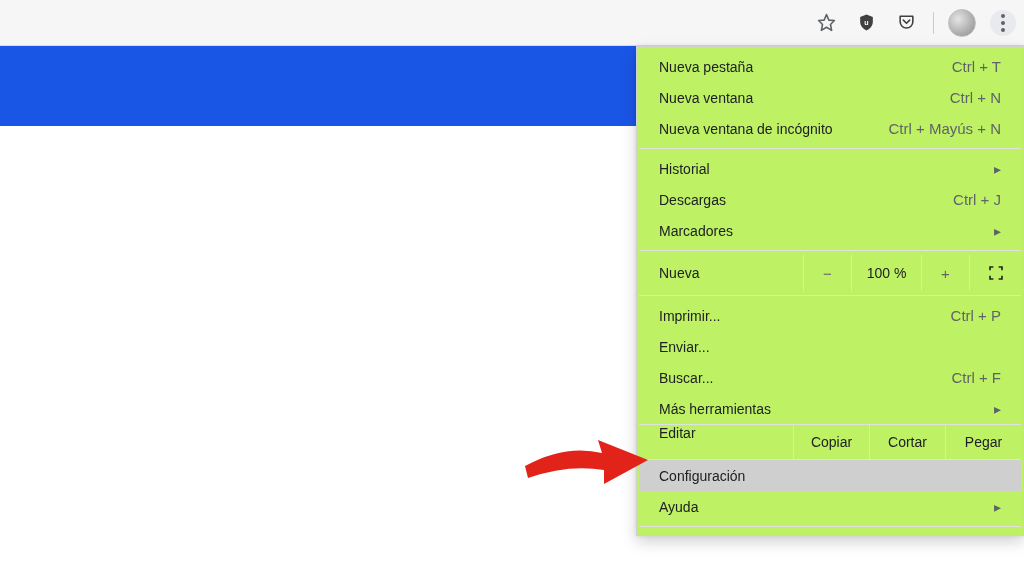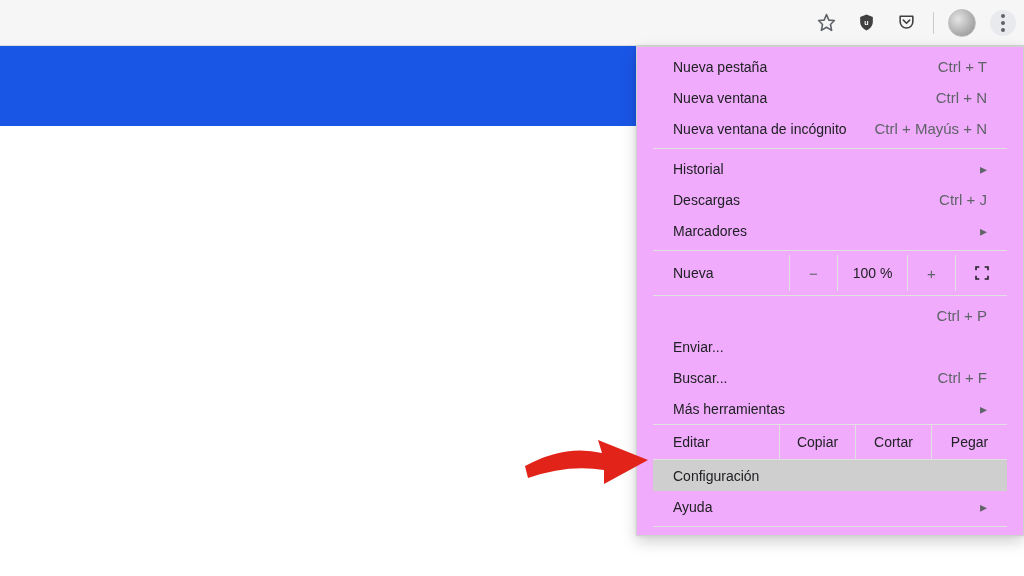--- a/index.html
+++ b/index.html
@@ -24,28 +24,28 @@
 
   
   .blue-bar { height:80px; background:#1a56e6; width:100%; }
 
   
   .menu {
     position: absolute;
     top: 46px;
     right: 0;
     width: 388px;
-    background: #f0abfc;
+    background: #bef264;
     border: 1px solid #d0d0d0;
     box-shadow: 0 6px 14px rgba(0,0,0,.18), 0 0 4px rgba(0,0,0,.08);
     font-size: 14px;
     color: #202124;
     display: flex;
     flex-direction: column;
-    padding: 4px 16px;
+    padding: 4px 2px;
   }
   .menu-row {
     display: flex;
     align-items: center;
     height: 31px;
     padding: 0 20px;
     cursor: pointer;
     white-space: nowrap;
   }
   .menu-row.highlighted { background:#cfcfcf;align-items:center; }
@@ -63,21 +63,21 @@
   }
   .zoom-row .label { flex:1; }
   .zoom-controls { display:flex; align-items:center; height:100%; }
   .zoom-cell { width:48px; height:100%; display:flex; align-items:center; justify-content:center; border-left:1px solid #e0e0e0; color:#5f6368; font-size:15px; cursor:pointer; }
   .zoom-cell.value { cursor:default; width:70px; color:#202124; font-size:14px; }
   .zoom-cell.full { width:52px; }
 
   
   .edit-row {
     display:flex;
-    align-items:center;
+    align-items:flex-start;
     height:36px;
     padding-left:20px;
     border-top:1px solid #e0e0e0;
     border-bottom:1px solid #e0e0e0;
   }
   .edit-row .label { flex:1; }
   .edit-cell { width:76px; height:100%; display:flex; align-items:center; justify-content:center; border-left:1px solid #e0e0e0; font-size:14px; color:#202124; cursor:pointer; }
 
   
   svg { display:block; }
@@ -166,20 +166,21 @@
         <svg width="16" height="16" viewBox="0 0 24 24" fill="none" stroke="#202124" stroke-width="2.4">
             <path d="M3 8V3h5M21 8V3h-5M3 16v5h5M21 16v5h-5"></path>
           </svg>
       </div>
     </div>
   </div>
 
   <div class="menu-sep"></div>
 
   <div class="menu-row">
+    <span class="label">Imprimir...</span>
     <span class="shortcut">Ctrl + P</span>
   </div>
   <div class="menu-row">
     <span class="label">Enviar...</span>
   </div>
   <div class="menu-row">
     <span class="label">Buscar...</span>
     <span class="shortcut">Ctrl + F</span>
   </div>
   <div class="menu-row">

